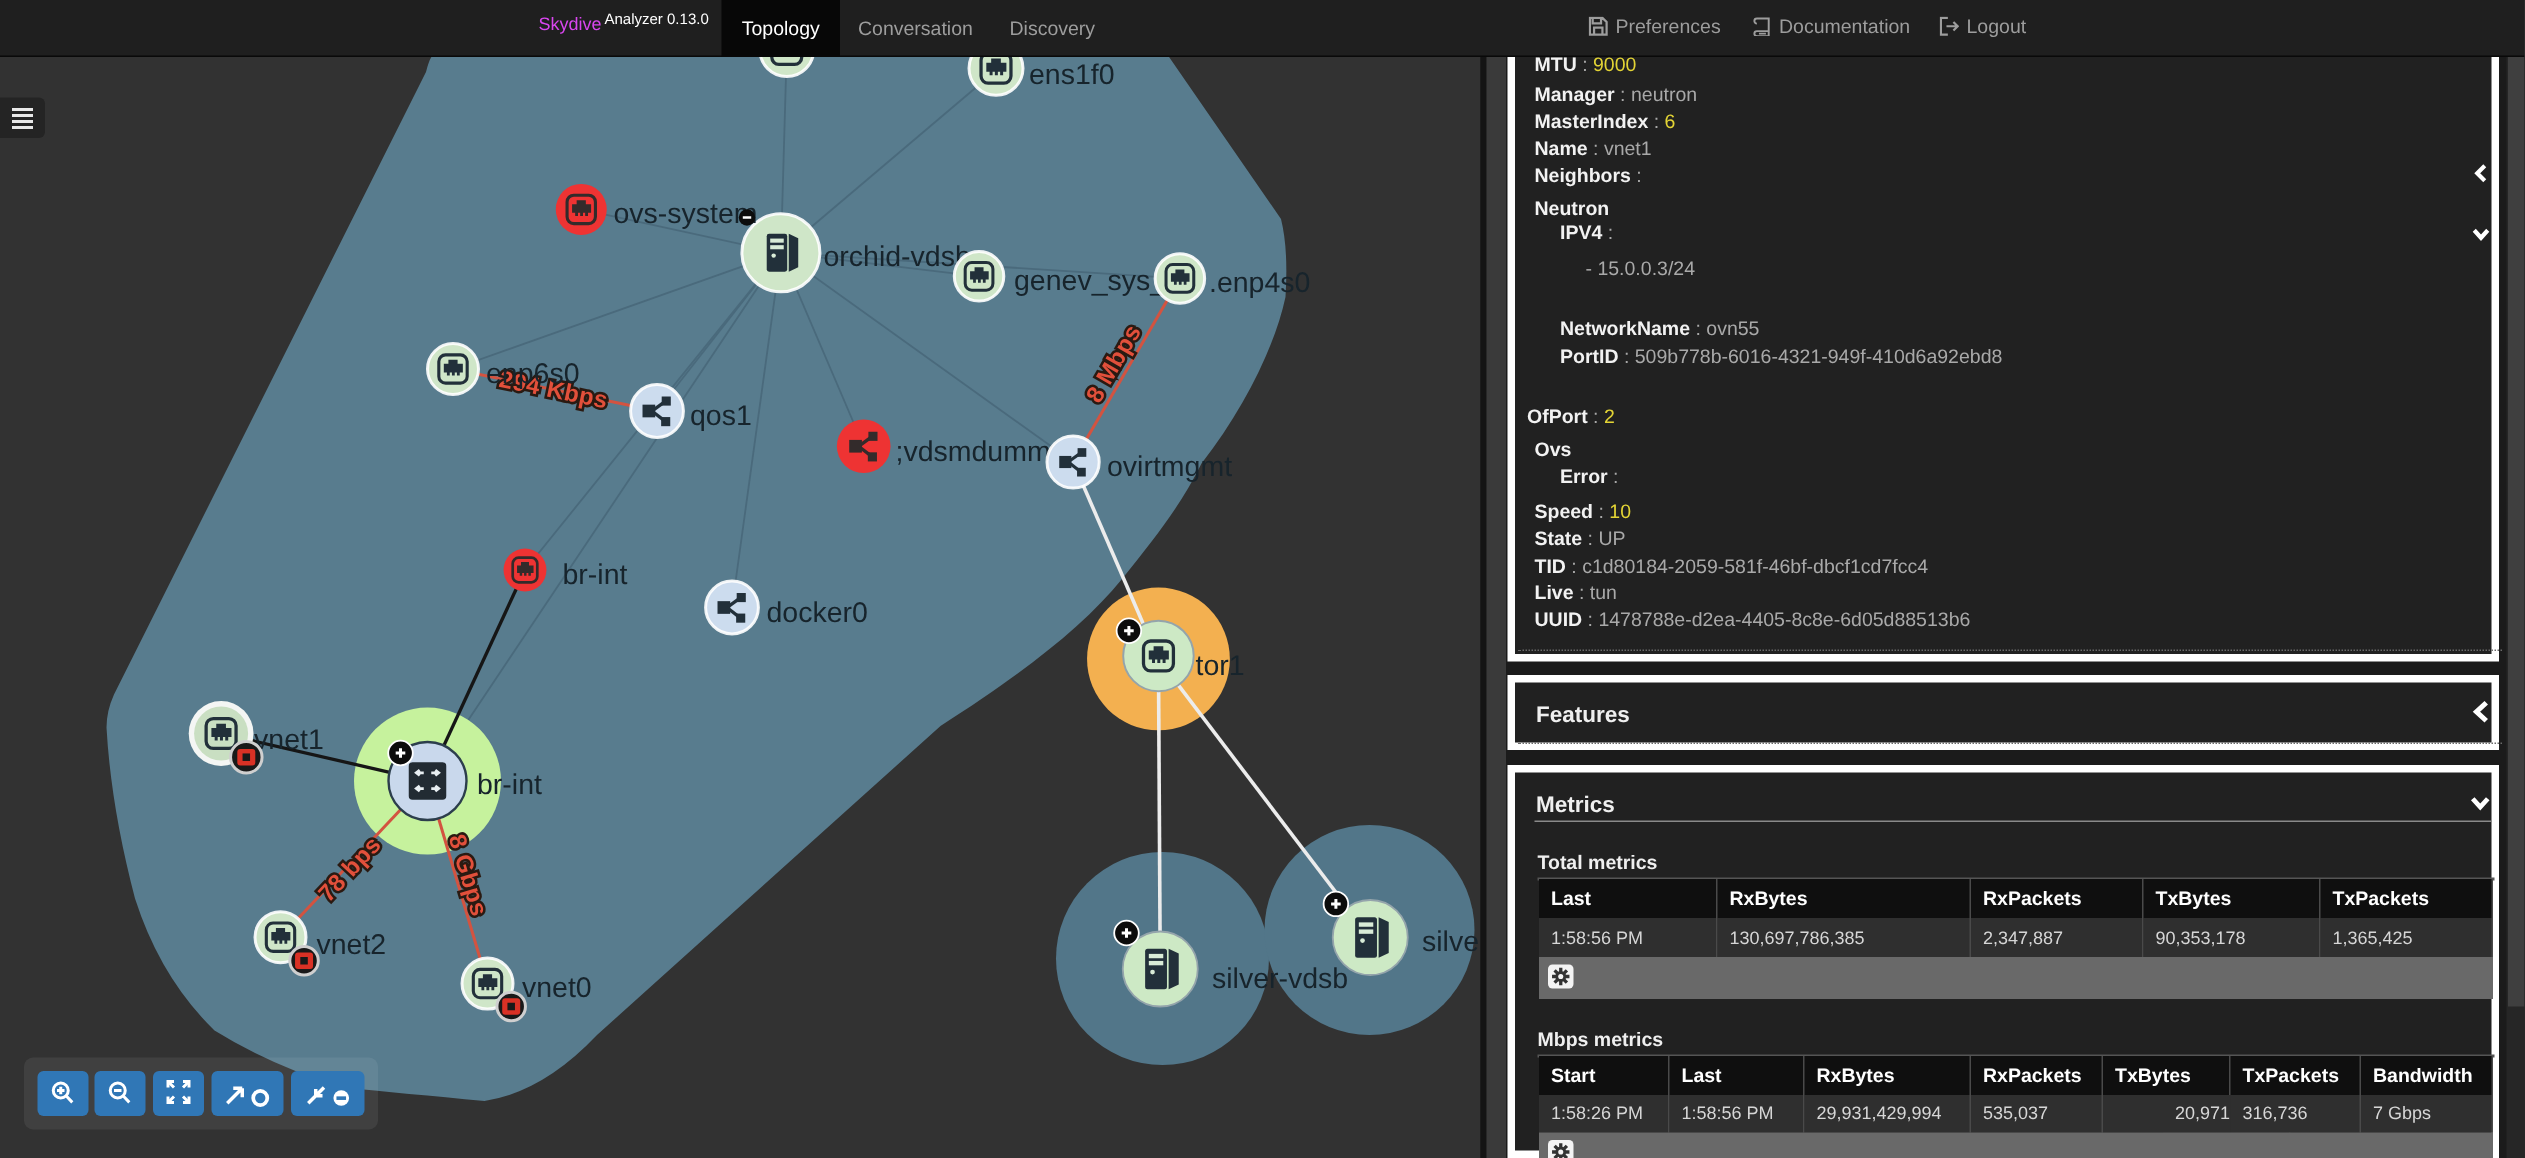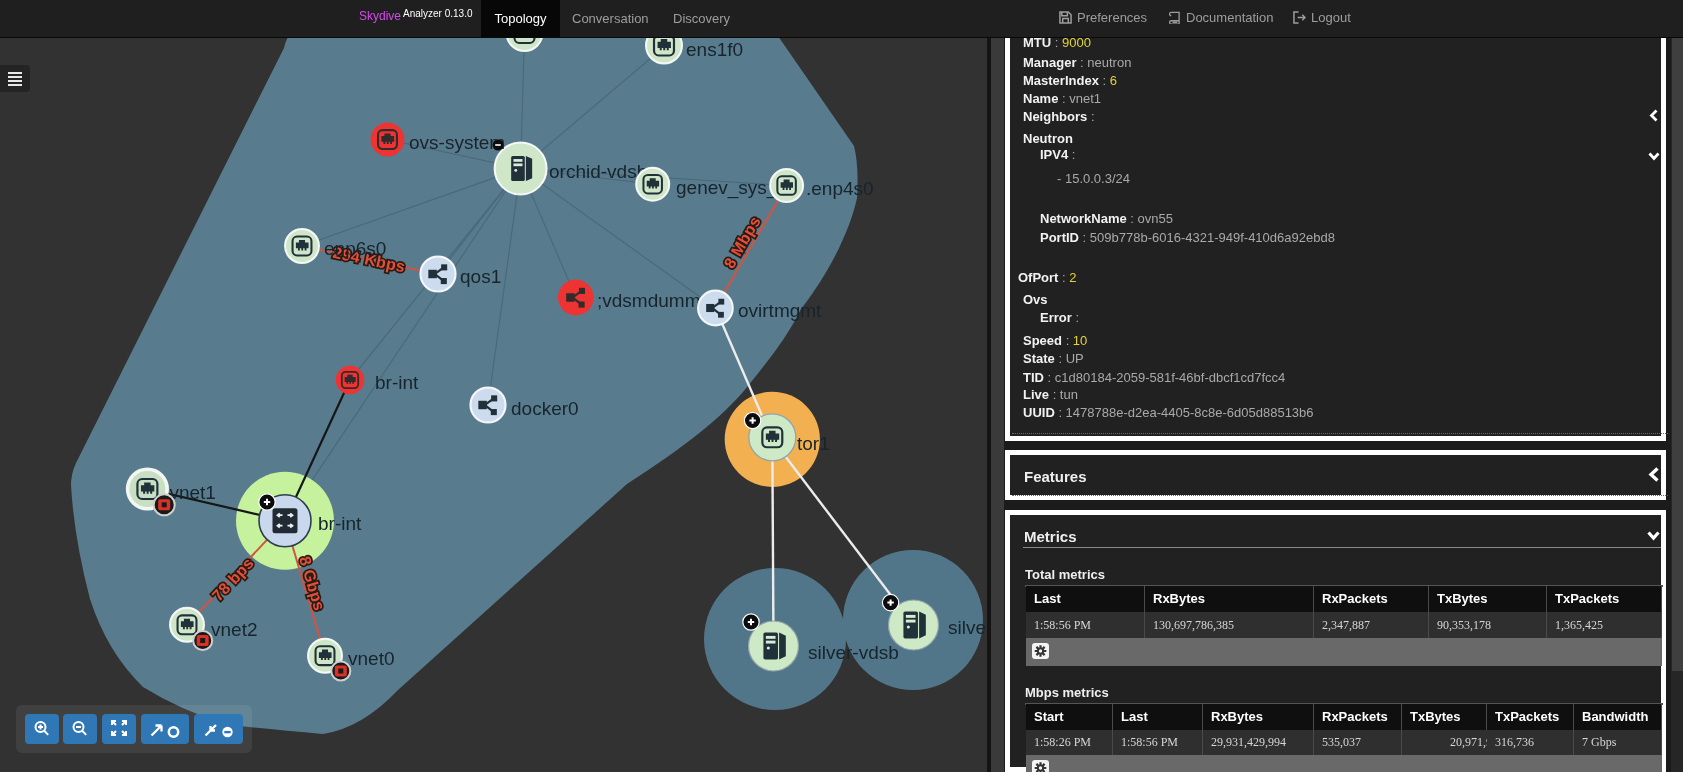--- a/index.html
+++ b/index.html
@@ -41,21 +41,21 @@
   .chev { position:absolute; color:#ffffff; }
   .dotline { position:absolute; left:2px; width:656px; border-top:1px dotted #6a6a6a; }
   .ptitle { position:absolute; left:14px; font-size:15px; font-weight:bold; color:#efefef; }
   
   .mtable { position:absolute; border:1px solid #555; }
   .mrow { position:absolute; left:0; width:100%; }
   .mcell { position:absolute; top:0; height:100%; border-right:1px solid #4a4a4a;
       font-size:12px; color:#fff; padding:0 0 0 8px; white-space:nowrap; overflow:hidden; }
   .mhead { background:#0f0f0f; font-weight:bold; }
   .mhead .mcell { font-size:13px; }
-  .mdata { background:#2f2f2f; color:#d6d6d6;font-family:Liberation Serif, serif; }
+  .mdata { background:#2f2f2f; color:#d6d6d6; }
   .mfoot { background:#696969; }
   .gear { position:absolute; left:6px; top:5px; width:17px; height:16px; background:#f4f4f4;
       border-radius:3px; }
   .mlabel { position:absolute; left:15px; font-size:13px; font-weight:bold; color:#efefef; }
 </style>
 </head>
 <body>
 <div id="page">
 
   <div id="graph">

